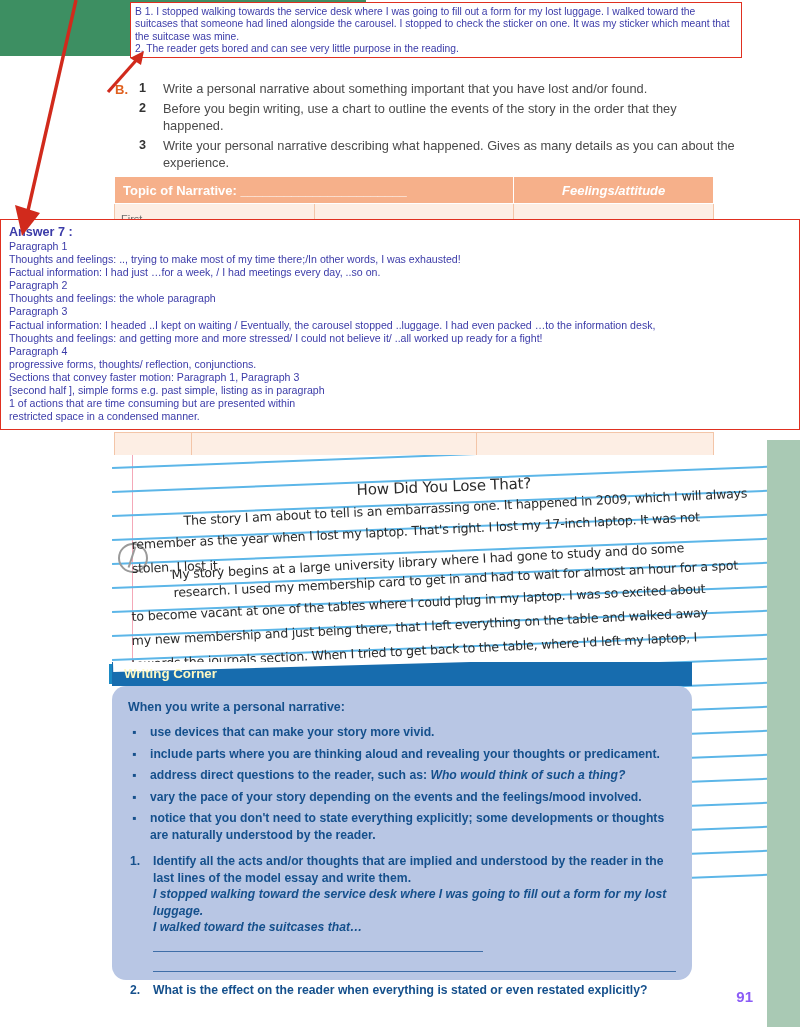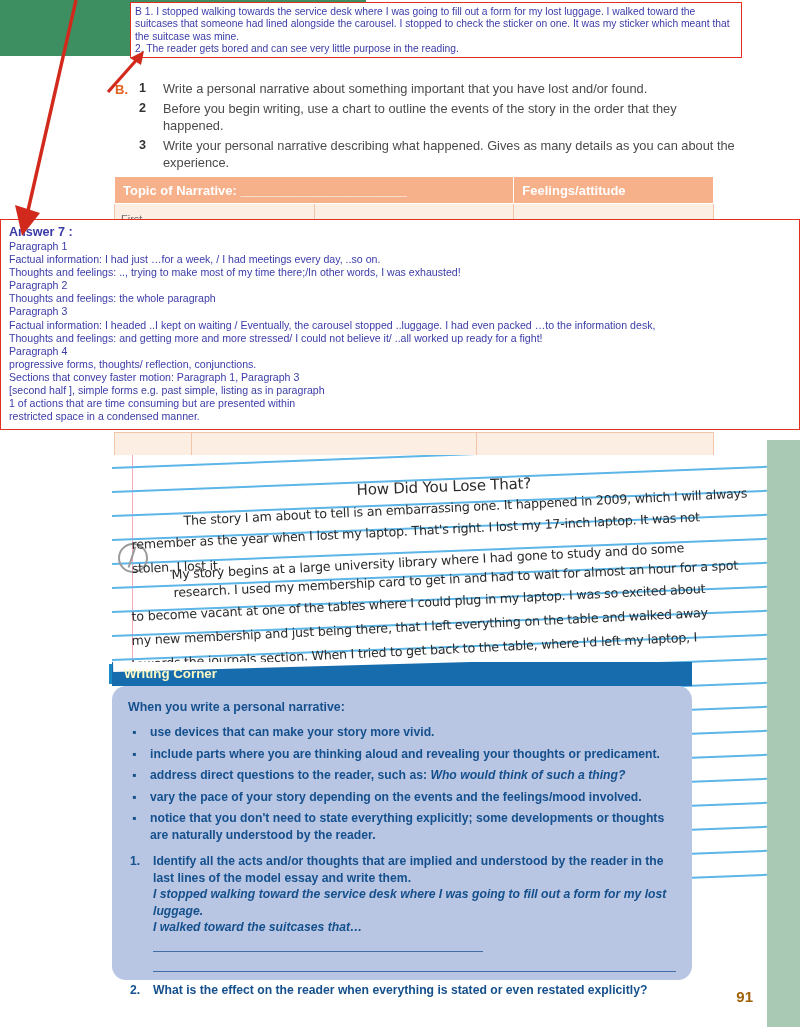--- a/index.html
+++ b/index.html
@@ -39,21 +39,21 @@
     color:#4a4a4a;font-size:12.8px;line-height:17.5px;
   }
   .olist li .num{position:absolute;left:0;top:0;font-weight:bold;color:#333;font-size:12.6px;}
 
   
   .tbl{position:absolute;left:114px;top:176px;width:600px;border-collapse:collapse;table-layout:fixed;}
   .tbl th{
     background:#f6b08a;color:#ffffff;font-size:13px;font-weight:bold;
     text-align:left;padding:5px 8px;border:1px solid #ffffff;height:16px;
   }
-  .tbl th.center{text-align:left;}
+  .tbl th.center{text-align:center;font-style:italic;}
   .tbl td{
     background:#fdeee4;border:1px solid #f3c5a8;height:26px;font-size:11px;
     color:#6b6b6b;padding:9px 6px;vertical-align:top;
   }
   .tbl td.lbl{width:64px;}
   .tbl td.mid{width:272px;}
 
   
   .answerbox{
     position:absolute;left:0px;top:219px;width:800px;height:211px;
@@ -103,21 +103,21 @@
   .wc-ul li .bullet{position:absolute;left:4px;top:0px;font-size:12px;}
   .wc-ul li i{font-weight:bold;font-style:italic;}
   .wc-ol{list-style:none;margin:0;padding:0;}
   .wc-ol li{position:relative;padding-left:25px;font-size:12.2px;font-weight:bold;line-height:16.5px;margin-bottom:4px;}
   .wc-ol li .num{position:absolute;left:2px;top:0;}
   .wc-quote{font-style:italic;font-weight:bold;display:block;}
   .wc-line{display:inline-block;border-bottom:1px solid #3f6ea8;height:12px;vertical-align:bottom;}
   .wc-blank{display:block;border-bottom:1px solid #3f6ea8;height:17px;margin:2px 0 4px 0;}
 
   
-  .pageno{position:absolute;right:47px;bottom:22px;font-size:15px;font-weight:bold;color:#a16207;}
+  .pageno{position:absolute;right:47px;bottom:22px;font-size:15px;font-weight:bold;color:#8b5cf6;}
 </style>
 </head>
 <body>
 
 <div class="white-body"></div>
 <div class="green-header"></div>
 <div class="green-right"></div>
 
 <div class="sec-b">
   <span class="blabel">B.</span>
@@ -246,22 +246,22 @@
       </li>
     </ul>
   </div>
 </div>
 
 <div class="pageno">91</div>
 
 <div class="answerbox">
   <div class="ttl">Answer 7 :</div>
   <p>Paragraph 1</p>
+  <p>Thoughts and feelings: .., trying to make most of my time there;/In other words, I was exhausted!</p>
   <p>Factual information: I had just …for a week, / I had meetings every day, ..so on.</p>
-  <p>Thoughts and feelings: .., trying to make most of my time there;/In other words, I was exhausted!</p>
   <p>Paragraph 2</p>
   <p>Thoughts and feelings: the whole paragraph</p>
   <p>Paragraph 3</p>
   <p>Factual information: I headed ..I kept on waiting / Eventually, the carousel stopped ..luggage. I had even packed …to the information desk,</p>
   <p>Thoughts and feelings: and getting more and more stressed/ I could not believe it/ ..all worked up ready for a fight!</p>
   <p>Paragraph 4</p>
   <p>progressive forms, thoughts/ reflection, conjunctions.</p>
   <p>Sections that convey faster motion: Paragraph 1, Paragraph 3</p>
   <p>[second half ], simple forms e.g. past simple, listing as in paragraph</p>
   <p>1 of actions that are time consuming but are presented within</p>

